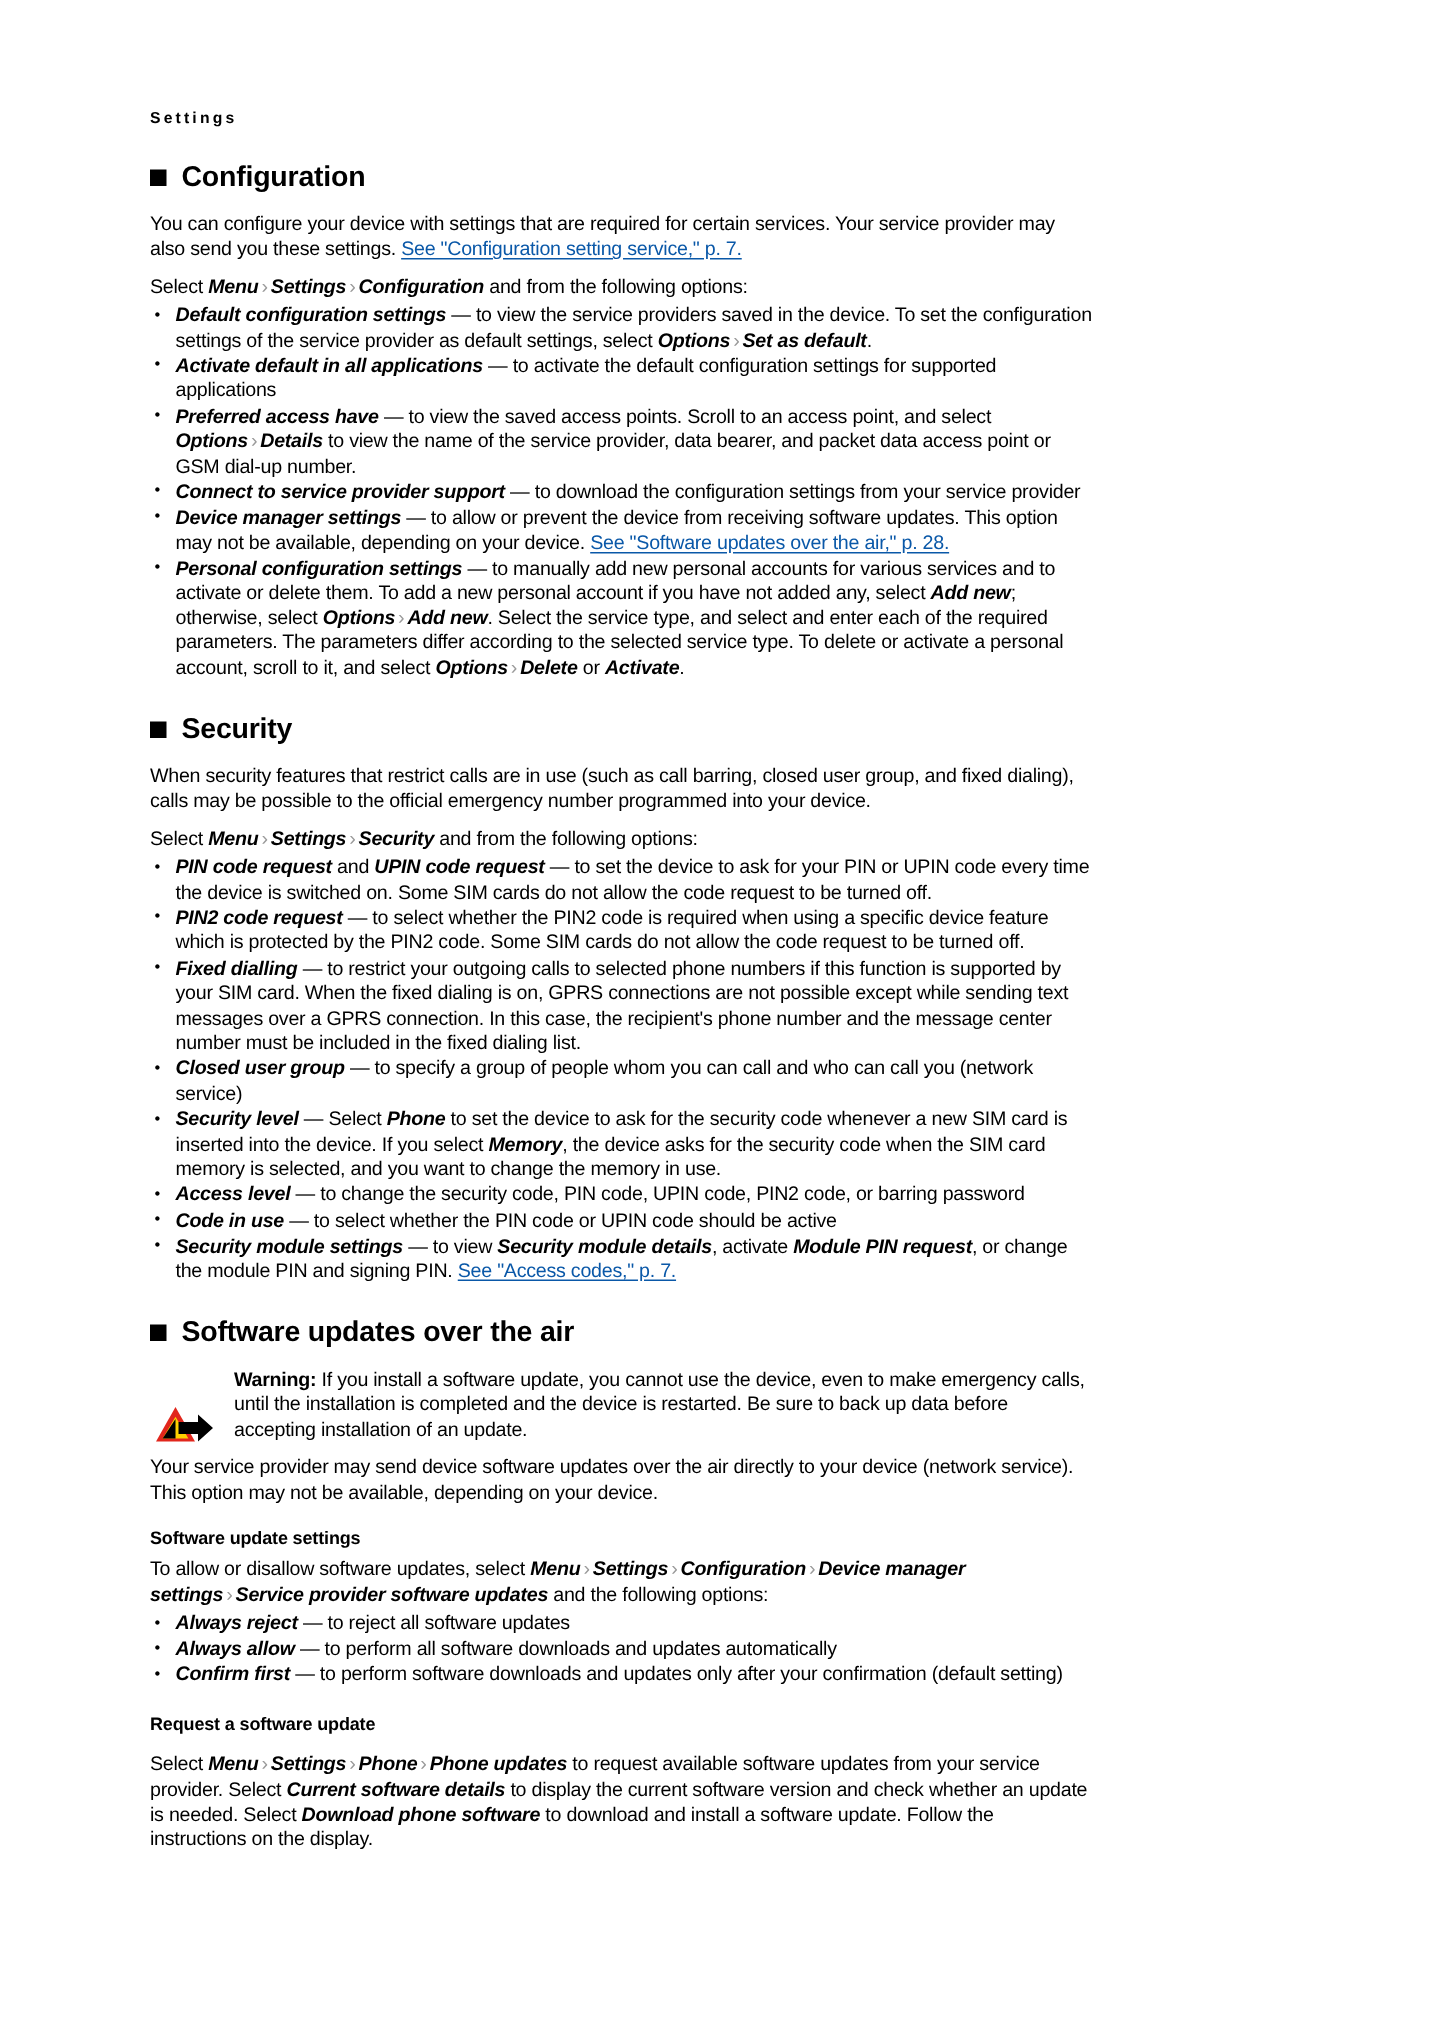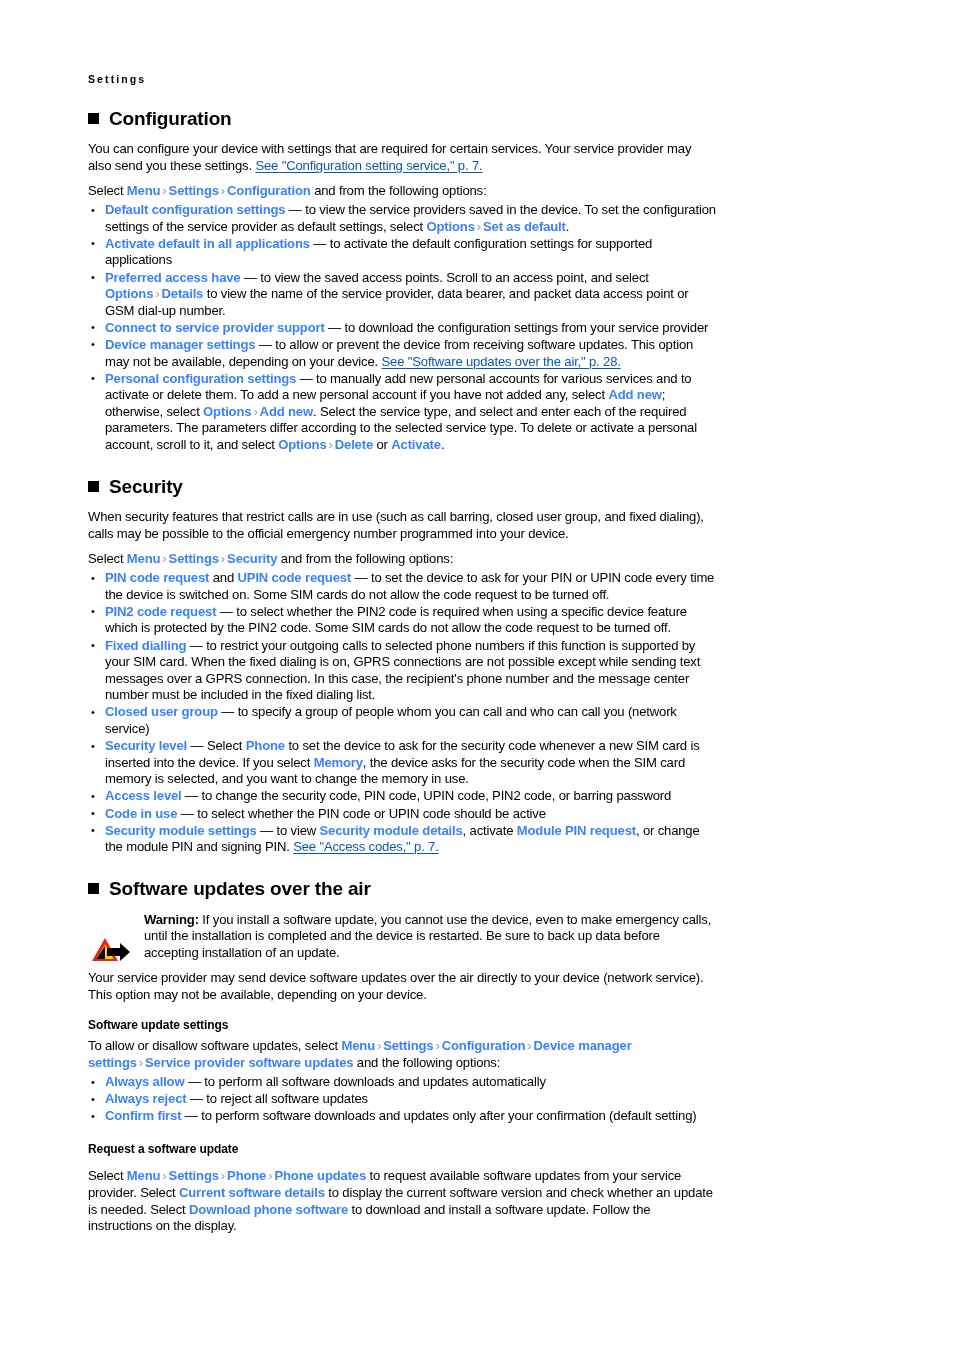--- a/index.html
+++ b/index.html
@@ -10,21 +10,21 @@
   body {
     width: 954px;
     height: 1350px;
     font-family: "Liberation Sans", sans-serif;
     color: #000000;
     position: relative;
     overflow: hidden;
   }
   .page {
     position: absolute;
-    left: 0; top: 0;
+    left: 12px; top: 0;
     width: 796px;
     height: 1350px;
     box-sizing: border-box;
     padding: 74px 80px 0 88px;
   }
   
   .running-head {
     font-size: 10.5px;
     font-weight: bold;
     letter-spacing: 2.1px;
@@ -87,22 +87,23 @@
     content: "\2022";
     position: absolute;
     left: 3px;
     top: -0.5px;
     font-size: 11px;
     line-height: 17.5px;
     color: #000;
   }
   
   .ui {
-    color: #3b82f6;
-    font-weight: bold;
+    color: #000000;
+    font-weight: bold;
+    font-style: italic;
   }
   .arrow {
     color: #9b9b9b;
     font-weight: normal;
     padding: 0 2px;
   }
   .xref {
     color: #0a58a8;
     text-decoration: underline;
     text-underline-offset: 1.5px;
@@ -258,24 +259,24 @@
   <div class="gap-sm"></div>
 
   <div class="h2">Software update settings</div>
 
   <p class="body tight">
     <span>To allow or disallow software updates, select </span><span class="ui">Menu</span><span class="arrow">›</span><span class="ui">Settings</span><span class="arrow">›</span><span class="ui">Configuration</span><span class="arrow">›</span><span class="ui">Device manager settings</span><span class="arrow">›</span><span class="ui">Service provider software updates</span><span> and the following options:</span>
   </p>
 
   <ul class="blist">
     <li>
+      <span class="ui">Always reject</span><span> — to reject all software updates</span>
+    </li>
+    <li>
       <span class="ui">Always allow</span><span> — to perform all software downloads and updates automatically</span>
-    </li>
-    <li>
-      <span class="ui">Always reject</span><span> — to reject all software updates</span>
     </li>
     <li>
       <span class="ui">Confirm first</span><span> — to perform software downloads and updates only after your confirmation (default setting)</span>
     </li>
   </ul>
 
   <div class="gap-md"></div>
 
   <div class="h2">Request a software update</div>
 

